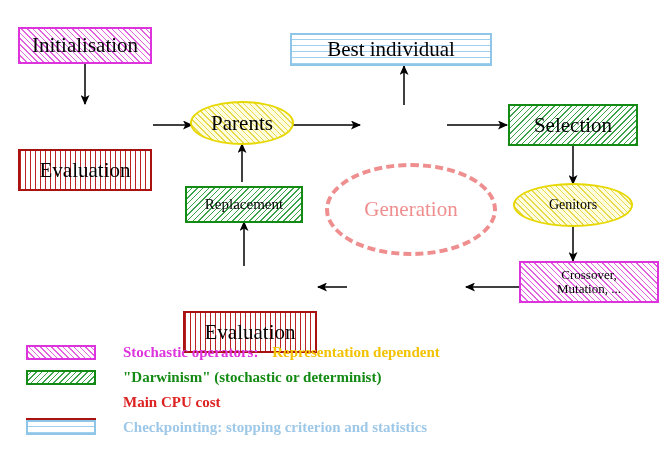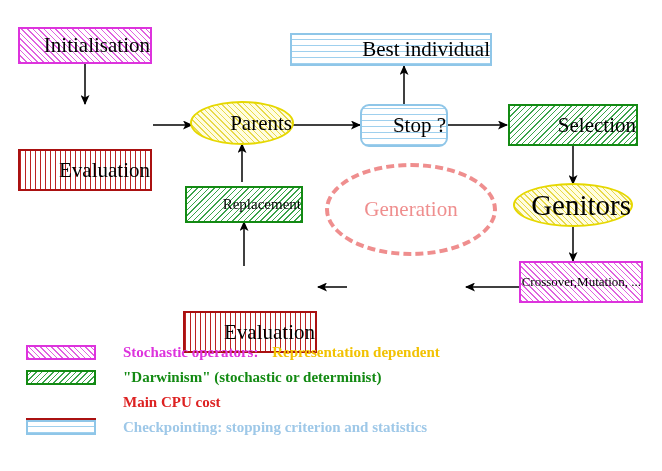--- a/index.html
+++ b/index.html
@@ -19,21 +19,21 @@
     position: absolute;
     left: 0;
     top: 0;
     width: 662px;
     height: 471px;
   }
   .node {
     position: absolute;
     display: flex;
     align-items: center;
-    justify-content: flex-end;
+    justify-content: center;
     text-align: center;
     box-sizing: border-box;
     color: #000000;
     z-index: 5;
   }
   .node span { position: relative; z-index: 2; line-height: 1.05; }
 
   
   .hatch-magenta {
     background-color: #ffffff;
@@ -155,33 +155,30 @@
   </div>
 
   <div class="node hatch-yellow-ellipse" style="left:190px; top:101px; width:104px; height:44px; font-size:21px;">
     <span>Parents</span>
   </div>
 
   <div class="node hatch-blue" style="left:290px; top:33px; width:202px; height:33px; font-size:21px;">
     <span>Best individual</span>
   </div>
 
-  <div class="node hatch-blue rounded-box" style="left:360px; top:104px; width:88px; height:43px; font-size:21px;">
-    <span>Stop ?</span>
-  </div>
 
   <div class="node hatch-green" style="left:508px; top:104px; width:130px; height:42px; font-size:21px;">
     <span>Selection</span>
   </div>
 
-  <div class="node hatch-yellow-ellipse" style="left:513px; top:183px; width:120px; height:44px; font-size:29px;">
+  <div class="node hatch-yellow-ellipse" style="left:513px; top:183px; width:120px; height:44px; font-size:14px;">
     <span>Genitors</span>
   </div>
 
-  <div class="node hatch-magenta" style="left:519px; top:261px; width:124px; height:42px; font-size:13px; flex-direction:row;">
+  <div class="node hatch-magenta" style="left:519px; top:261px; width:140px; height:42px; font-size:13px; flex-direction:column;">
     <span>Crossover,</span>
     <span>Mutation, ...</span>
   </div>
 
 
   <div class="node hatch-red" style="left:183px; top:266px; width:134px; height:42px; font-size:21px;">
     <span>Evaluation</span>
   </div>
 
   <div class="node hatch-green" style="left:185px; top:186px; width:118px; height:37px; font-size:15px;">

